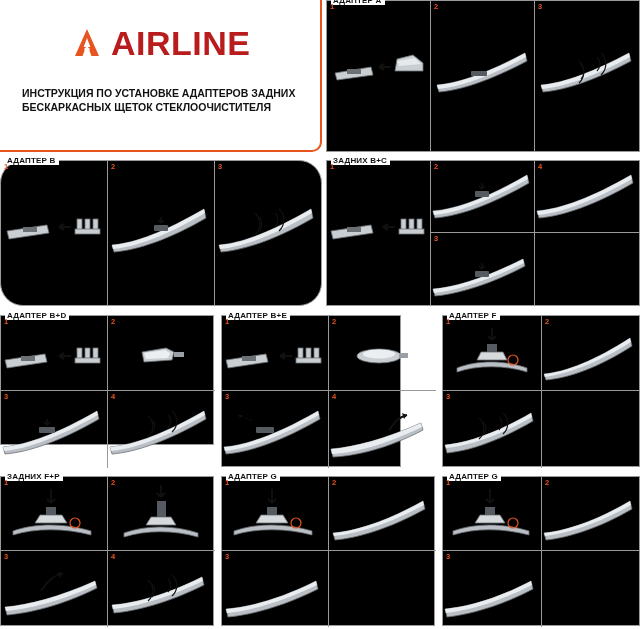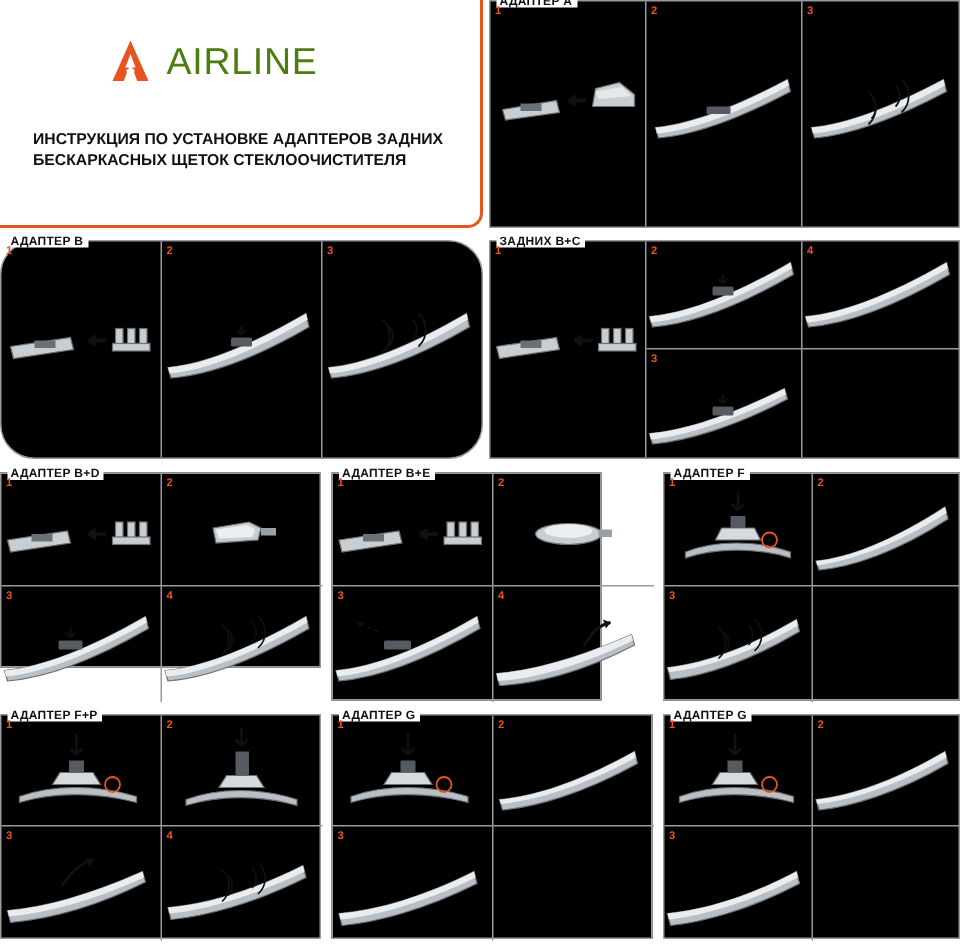--- a/index.html
+++ b/index.html
@@ -51,21 +51,21 @@
     position:absolute;left:0;top:0;width:322px;height:152px;
     border:2px solid #e8541f;border-top:none;border-left:none;
     border-radius:0 0 10px 0;
     box-sizing:border-box;background:#fff;
   }
   .logo-row{
     position:absolute;left:72px;top:26px;display:flex;align-items:center;gap:9px;
   }
   .logo-mark{width:30px;height:30px;position:relative;}
   .logo-text{
-    font-size:25px;font-weight:normal;letter-spacing:.5px;color:#4d7c0f;line-height:1;
+    font-size:34px;font-weight:bold;letter-spacing:.5px;color:#b91c1c;line-height:1;
   }
   .instr{
     position:absolute;left:22px;top:86px;width:290px;
     font-size:10.5px;font-weight:bold;line-height:1.35;color:#111;
     text-transform:uppercase;
   }
 
   
   .art{position:absolute;inset:0;}
   svg{display:block;}
@@ -353,21 +353,21 @@
           <path d="M40 44 a9 9 0 0 0 0 -13"></path>
           <path d="M36 48 a14 14 0 0 0 0 -21"></path>
         </g>
       </svg>
     </div>
 
     <div class="cell nr nb" style="left:99px;top:75px;width:99px;height:77px;"></div>
   </div>
 
   <div class="panel" style="left:0;top:476px;width:214px;height:150px;">
-    <div class="panel-title">АДАПТЕР F+P</div>
+    <div class="panel-title">ЗАДНИХ F+P</div>
 
     <div class="cell" style="left:0;top:0;width:107px;height:74px;">
       <div class="num">1</div>
       <svg class="art" width="107" height="74" viewBox="0 0 107 74">
         <path d="M12 54 C34 46 64 46 90 54 L90 58 C64 51 34 51 12 58 Z" fill="#b9bfc4" stroke="#6b7074" stroke-width=".8"></path>
         <path d="M34 46 L66 46 L61 38 L39 38 Z" fill="#d6dadd" stroke="#6b7074" stroke-width=".8"></path>
         <rect x="45" y="30" width="10" height="8" fill="#555b60"></rect>
         <path d="M50 12 l0 14 m0 0 l-4 -4 m4 4 l4 -4" stroke="#111" stroke-width="1.8" fill="none"></path>
         <circle cx="74" cy="46" r="5" fill="none" stroke="#e8541f" stroke-width="1.2"></circle>
       </svg>

